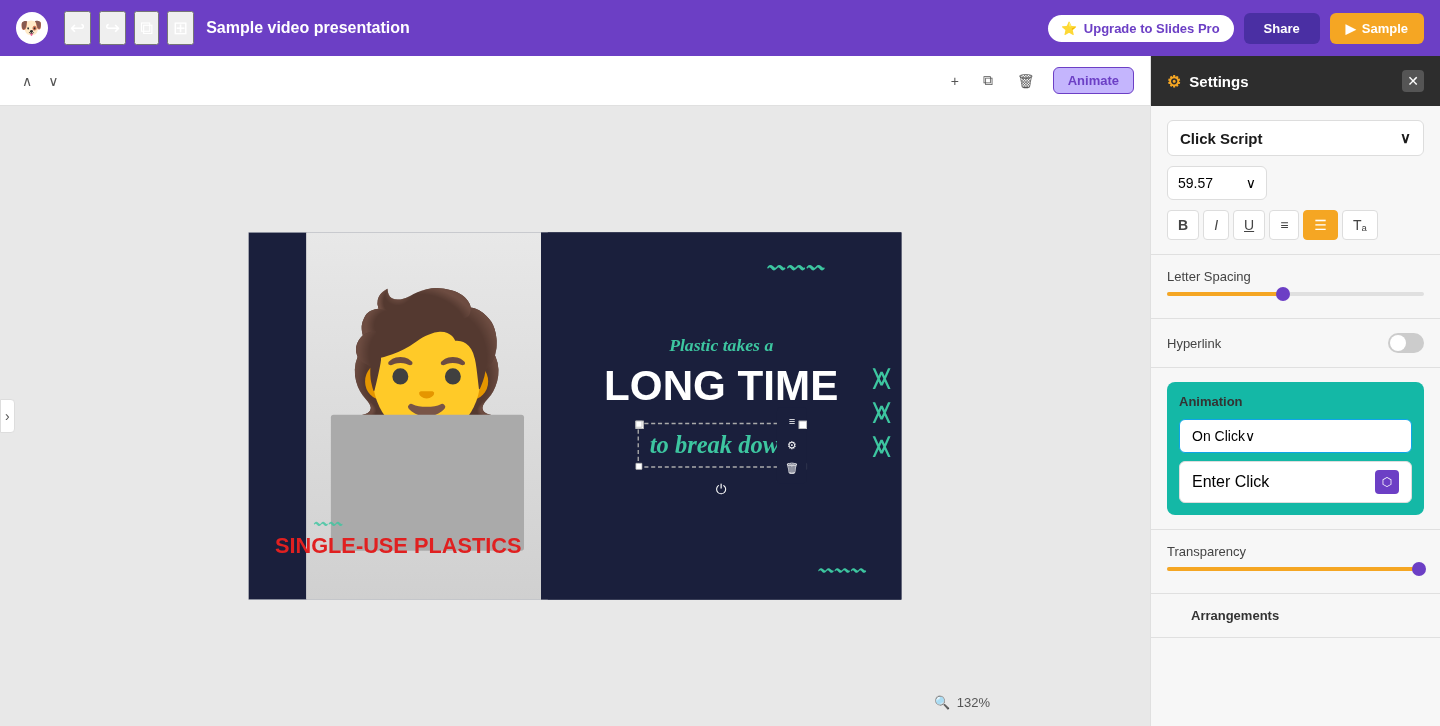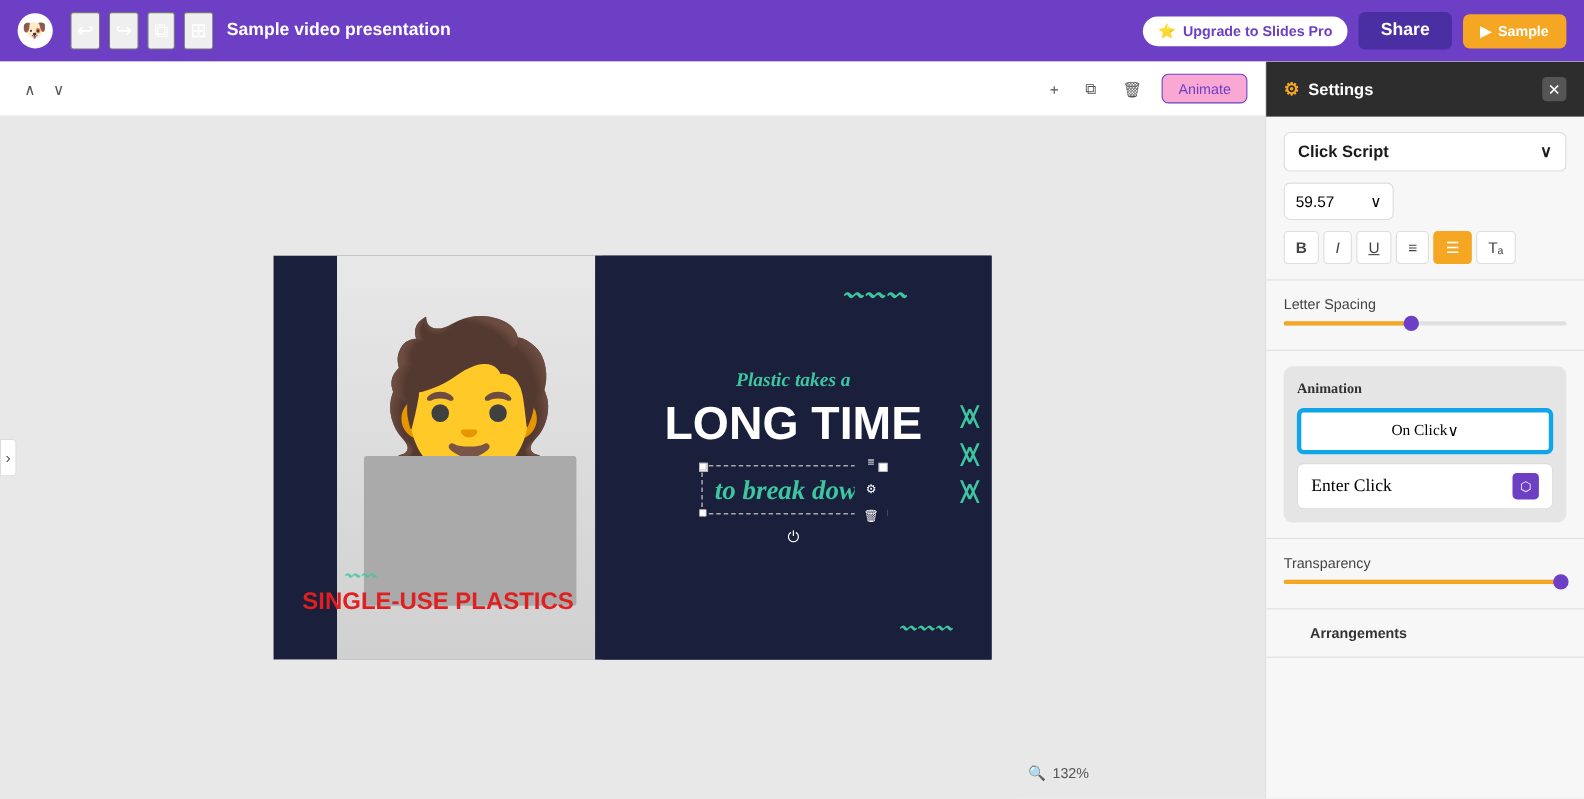--- a/index.html
+++ b/index.html
@@ -10,35 +10,35 @@
       display: flex; align-items: center; background: #6c3fc5; height: 56px; padding: 0 16px; gap: 12px;
     }
     #topbar .logo { width: 32px; height: 32px; background: #fff; border-radius: 50%; display: flex; align-items: center; justify-content: center; font-size: 18px; }
     #topbar .nav-icons { display: flex; gap: 8px; margin-left: 4px; }
     #topbar .nav-icon { color: #fff; font-size: 18px; cursor: pointer; padding: 4px; }
     #topbar .title-area { flex: 1; text-align: left; }
     #topbar .title-area .title { color: #fff; font-size: 16px; font-weight: 600; }
     #topbar .title-area .subtitle { color: rgba(255,255,255,0.7); font-size: 11px; }
     #topbar .right-actions { display: flex; gap: 10px; align-items: center; }
     .btn-upgrade { background: #fff; color: #6c3fc5; border: none; border-radius: 20px; padding: 6px 14px; font-size: 13px; font-weight: 600; cursor: pointer; display: flex; align-items: center; gap: 6px; }
-    .btn-share { background: #4a2fa3; color: #fff; border: none; border-radius: 6px; padding: 8px 20px; font-size: 16px; font-weight: 600; cursor: pointer; }
+    .btn-share { background: #4a2fa3; color: #fff; border: none; border-radius: 6px; padding: 8px 20px; font-size: 13px; font-weight: 600; cursor: pointer; }
     .btn-present { background: #f5a623; color: #fff; border: none; border-radius: 6px; padding: 8px 16px; font-size: 13px; font-weight: 600; cursor: pointer; display: flex; align-items: center; gap: 6px; }
 
     
     #main { display: flex; height: calc(726px - 56px); }
 
     
     #canvas-area { flex: 1; background: #e8e8e8; display: flex; flex-direction: column; overflow: hidden; }
 
     
     #slide-toolbar { background: #fff; height: 50px; display: flex; align-items: center; padding: 0 16px; gap: 12px; border-bottom: 1px solid #e0e0e0; }
     .toolbar-nav { display: flex; gap: 4px; }
     .toolbar-btn { background: none; border: none; cursor: pointer; color: #555; font-size: 14px; padding: 4px 6px; border-radius: 4px; }
     .toolbar-spacer { flex: 1; }
-    .btn-animate { background: #f9a8d4; border: 1.5px solid #6c3fc5; color: #6c3fc5; border-radius: 6px; padding: 5px 14px; font-size: 13px; font-weight: 400; cursor: pointer; }
+    .btn-animate { background: #c4b5fd; border: 1.5px solid #6c3fc5; color: #6c3fc5; border-radius: 6px; padding: 5px 14px; font-size: 13px; font-weight: 700; cursor: pointer; }
 
     
     #slide-canvas { flex: 1; display: flex; align-items: center; justify-content: center; padding: 20px; position: relative; }
     #slide-frame { width: 960px; height: 540px; position: relative; background: #1a1f3c; overflow: visible; transform: scale(0.68); transform-origin: center center; }
 
     
     .slide-left { position: absolute; left: 0; top: 0; width: 440px; height: 100%; background: #f5f5f5; overflow: hidden; }
     .slide-left-dark { position: absolute; left: 0; top: 0; width: 85px; height: 100%; background: #1a1f3c; }
     .slide-left-img { position: absolute; left: 85px; top: 0; width: 355px; height: 100%; background: #ccc; overflow: hidden; display: flex; align-items: center; justify-content: center; }
 
@@ -98,23 +98,23 @@
     .slider-track { position: relative; height: 4px; background: #e0e0e0; border-radius: 2px; margin: 8px 0; }
     .slider-fill { position: absolute; left: 0; top: 0; height: 4px; background: #f5a623; border-radius: 2px; }
     .slider-thumb { position: absolute; top: 50%; transform: translate(-50%, -50%); width: 14px; height: 14px; background: #6c3fc5; border-radius: 50%; cursor: pointer; }
 
     
     .toggle-row { display: flex; align-items: center; justify-content: space-between; }
     .toggle { width: 36px; height: 20px; background: #ccc; border-radius: 10px; position: relative; cursor: pointer; }
     .toggle-knob { position: absolute; top: 2px; left: 2px; width: 16px; height: 16px; background: #fff; border-radius: 50%; transition: left 0.2s; }
 
     
-    .animation-box { background: #e5e5e5; border-radius: 8px; padding: 12px; font-family: Liberation Serif, serif; }
+    .animation-box { background: #14b8a6; border-radius: 8px; padding: 12px; }
     .animation-label { font-size: 13px; color: #333; font-weight: 600; margin-bottom: 10px; }
-    .anim-dropdown { display: flex; align-items: center; justify-content: center; background: #fff; border: 4px solid #0ea5e9; border-radius: 6px; padding: 8px 12px; cursor: pointer; font-size: 14px; margin-bottom: 8px; }
+    .anim-dropdown { display: flex; align-items: center; justify-content: flex-start; background: #fff; border: 1px solid #0ea5e9; border-radius: 6px; padding: 8px 12px; cursor: pointer; font-size: 14px; margin-bottom: 8px; }
     .anim-effect-row { display: flex; align-items: center; justify-content: space-between; background: #fff; border: 1px solid #ddd; border-radius: 6px; padding: 8px 12px; cursor: pointer; }
     .effect-icon { width: 24px; height: 24px; background: #6c3fc5; border-radius: 4px; display: flex; align-items: center; justify-content: center; color: #fff; font-size: 12px; }
 
     
     .arrange-label { font-size: 13px; color: #333; font-weight: 600; margin-left: 24px; }
 
     
     #left-arrow { position: absolute; left: 0; top: 50%; transform: translateY(-50%); background: #fff; border: 1px solid #ddd; border-radius: 0 4px 4px 0; padding: 8px 4px; cursor: pointer; color: #555; font-size: 14px; z-index: 10; }
 
     .canvas-wrapper { position: relative; flex: 1; display: flex; flex-direction: column; }
@@ -260,20 +260,28 @@
     </div>
 
     <div class="panel-section">
       <div class="panel-label">Letter Spacing</div>
       <div class="slider-track">
         <div class="slider-fill" style="width: 45%;"></div>
         <div class="slider-thumb" style="left: 45%;"></div>
       </div>
     </div>
 
+    <div class="panel-section">
+      <div class="toggle-row">
+        <span class="panel-label" style="margin:0;">Hyperlink</span>
+        <div class="toggle">
+          <div class="toggle-knob" style="left: 2px;"></div>
+        </div>
+      </div>
+    </div>
 
     <div class="panel-section">
       <div class="animation-box">
         <div class="animation-label">Animation</div>
 
         <div class="anim-dropdown">
           <span>On Click</span>
           <span>∨</span>
         </div>
 

